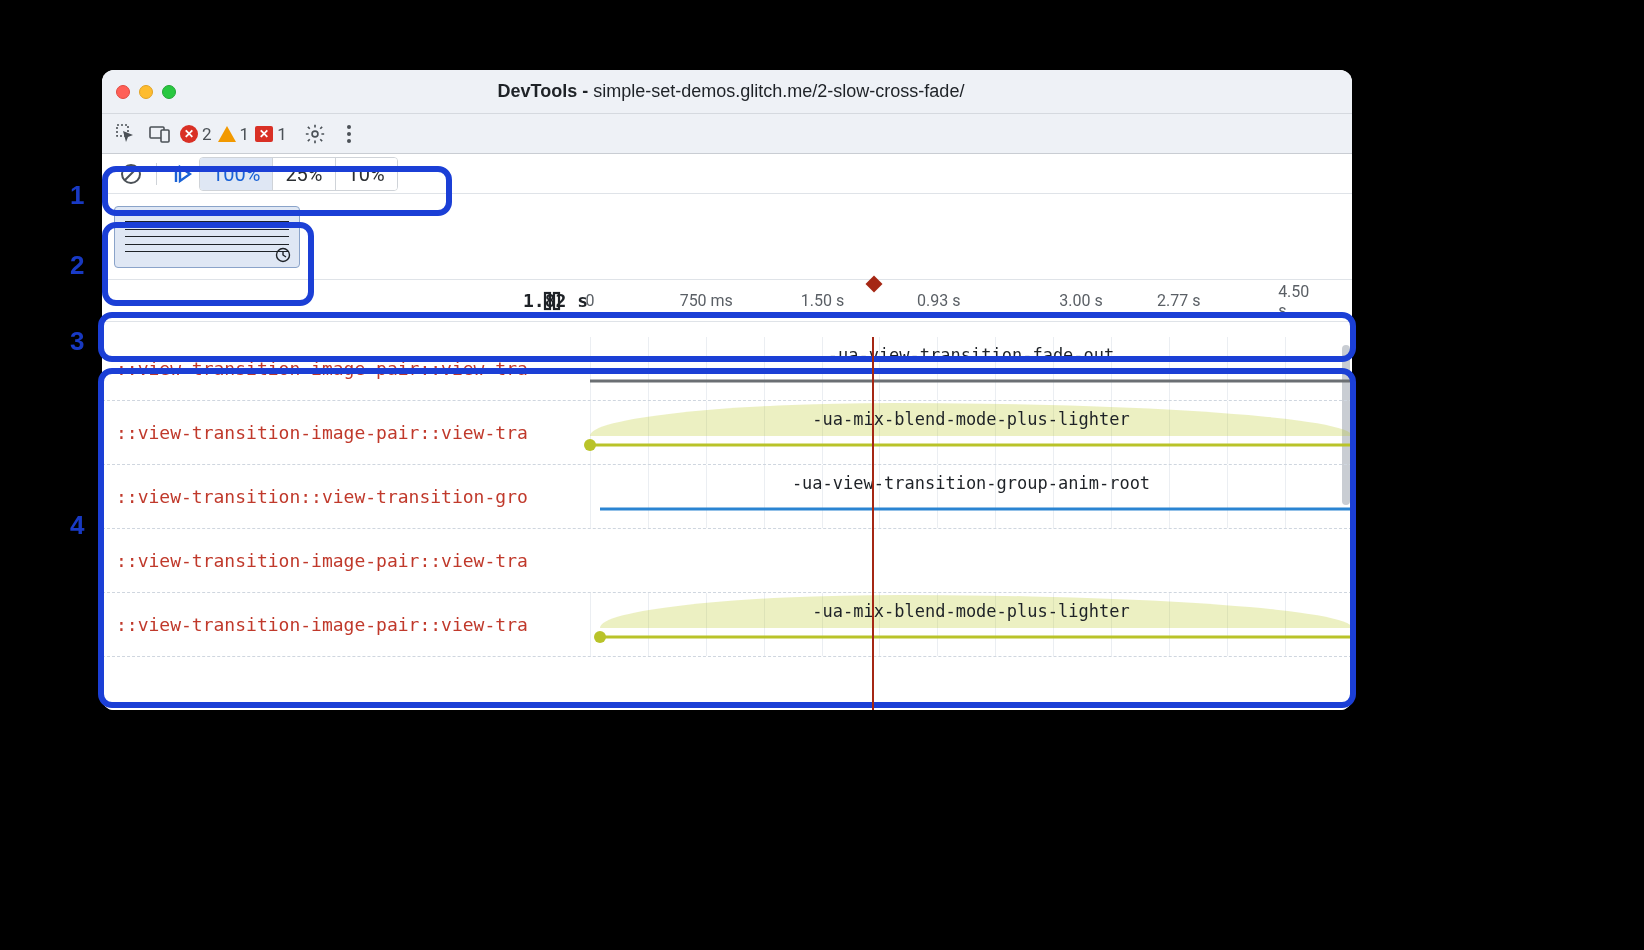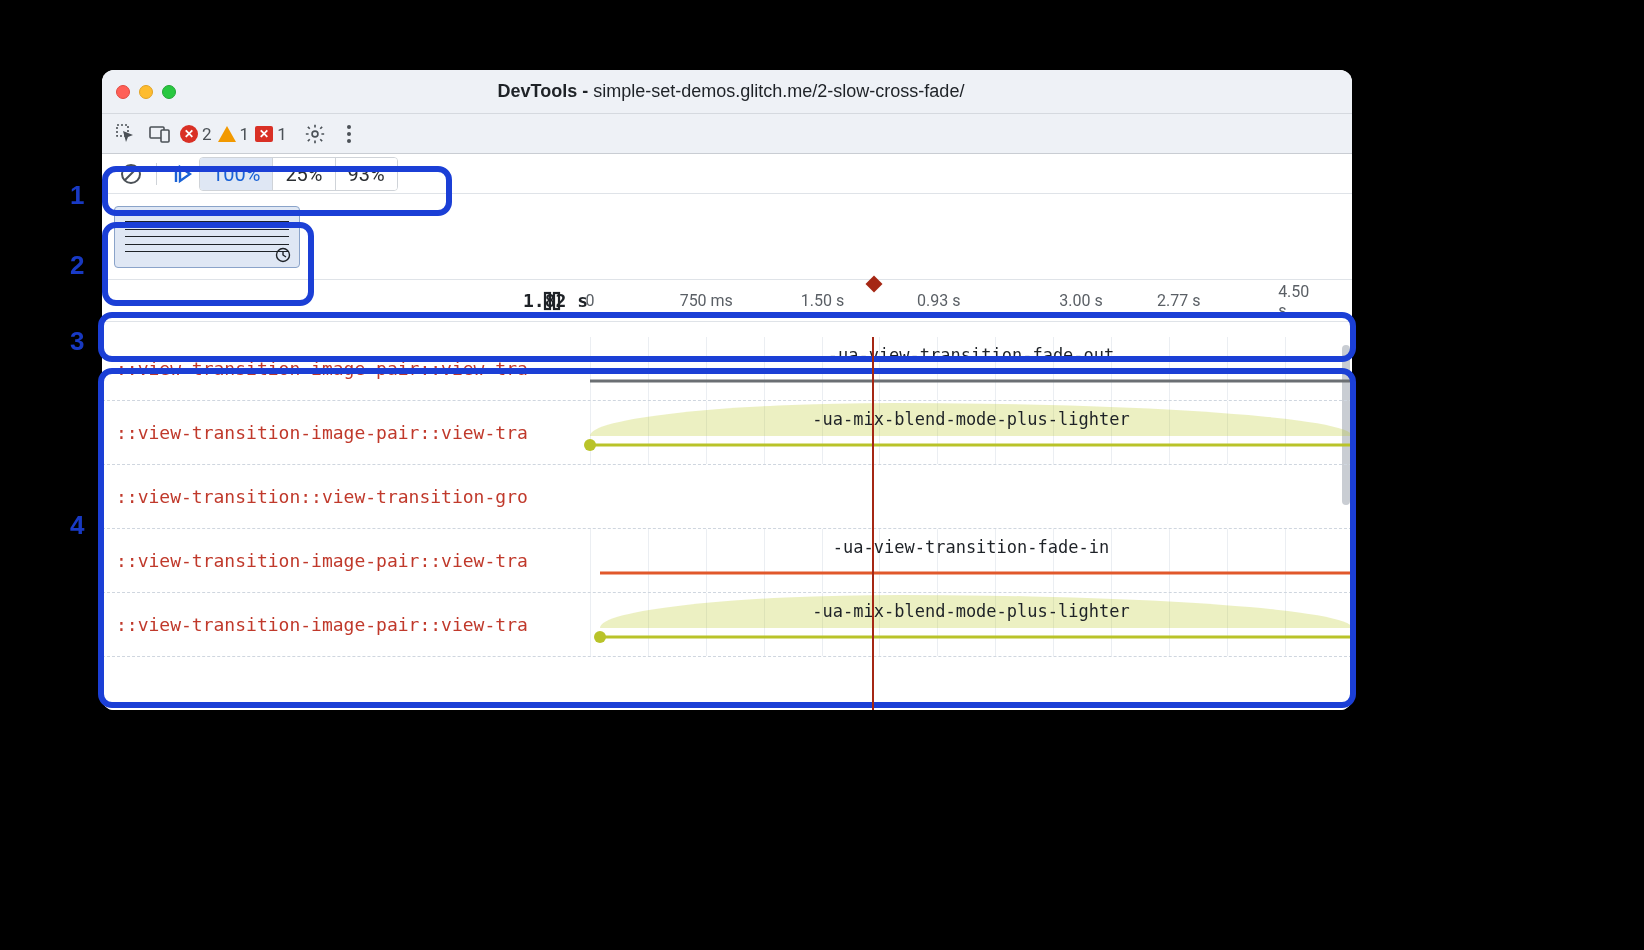--- a/index.html
+++ b/index.html
@@ -150,21 +150,21 @@
         <div class="vr"></div>
         <div class="btn play">
           <svg width="20" height="20" viewBox="0 0 20 20" fill="none" stroke="#1a62d6" stroke-width="2.4">
               <line x1="4" y1="2" x2="4" y2="18"></line>
               <path d="M8 3 L18 10 L8 17 Z" fill="none"></path>
             </svg>
         </div>
         <div class="speeds">
           <div class="speed active">100%</div>
           <div class="speed">25%</div>
-          <div class="speed">93%</div>
+          <div class="speed">10%</div>
         </div>
       </div>
     </div>
 
     <div class="bufferrow">
       <div class="buffer">
         <div class="buf-line"></div>
           <div class="buf-line"></div>
           <div class="buf-line"></div>
           <div class="buf-line"></div>
@@ -237,40 +237,40 @@
             <div class="gridcol" style="left: 636.817px;"></div>
             <div class="gridcol" style="left: 694.71px;"></div>
             <div class="ease-area" style="left: 0px; right: 0px;"></div>
             <div class="bar" style="left: 0px; right: 0px; background: rgb(185, 195, 41); top: 70%;"></div>
             <div class="bar-dot" style="left: 0px; background: rgb(185, 195, 41); top: 70%;"></div>
             <div class="bar-label" style="left: 50%; transform: translateX(-50%);">-ua-mix-blend-mode-plus-lighter</div>
           </div>
         </div>
         <div class="row">
           <div class="rowname">::view-transition::view-transition-gro</div>
-        </div>
-        <div class="row">
-          <div class="rowname">::view-transition-image-pair::view-tra</div>
           <div class="rowtrack">
             <div class="gridcol" style="left: 0px;"></div>
             <div class="gridcol" style="left: 57.8925px;"></div>
             <div class="gridcol" style="left: 115.785px;"></div>
             <div class="gridcol" style="left: 173.677px;"></div>
             <div class="gridcol" style="left: 231.57px;"></div>
             <div class="gridcol" style="left: 289.462px;"></div>
             <div class="gridcol" style="left: 347.355px;"></div>
             <div class="gridcol" style="left: 405.248px;"></div>
             <div class="gridcol" style="left: 463.14px;"></div>
             <div class="gridcol" style="left: 521.033px;"></div>
             <div class="gridcol" style="left: 578.925px;"></div>
             <div class="gridcol" style="left: 636.817px;"></div>
             <div class="gridcol" style="left: 694.71px;"></div>
-            <div class="bar" style="left: 9.711px; right: 0px; background: rgb(225, 88, 43); top: 70%;"></div>
-            <div class="bar-label" style="left: 50%; transform: translateX(-50%);">-ua-view-transition-fade-in</div>
+            <div class="bar" style="left: 9.711px; right: 0px; background: rgb(42, 132, 210); top: 70%;"></div>
+            <div class="bar-label" style="left: 50%; transform: translateX(-50%);">-ua-view-transition-group-anim-root</div>
           </div>
+        </div>
+        <div class="row">
+          <div class="rowname">::view-transition-image-pair::view-tra</div>
         </div>
         <div class="row">
           <div class="rowname">::view-transition-image-pair::view-tra</div>
           <div class="rowtrack">
             <div class="gridcol" style="left: 0px;"></div>
             <div class="gridcol" style="left: 57.8925px;"></div>
             <div class="gridcol" style="left: 115.785px;"></div>
             <div class="gridcol" style="left: 173.677px;"></div>
             <div class="gridcol" style="left: 231.57px;"></div>
             <div class="gridcol" style="left: 289.462px;"></div>

